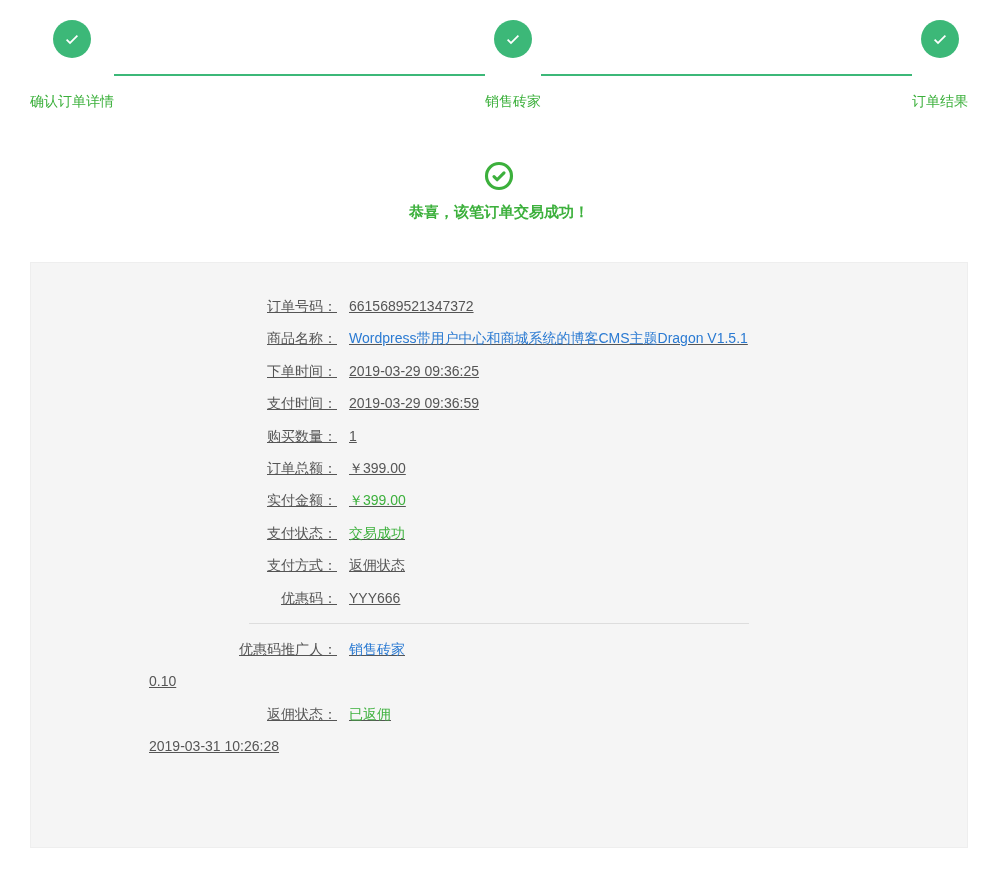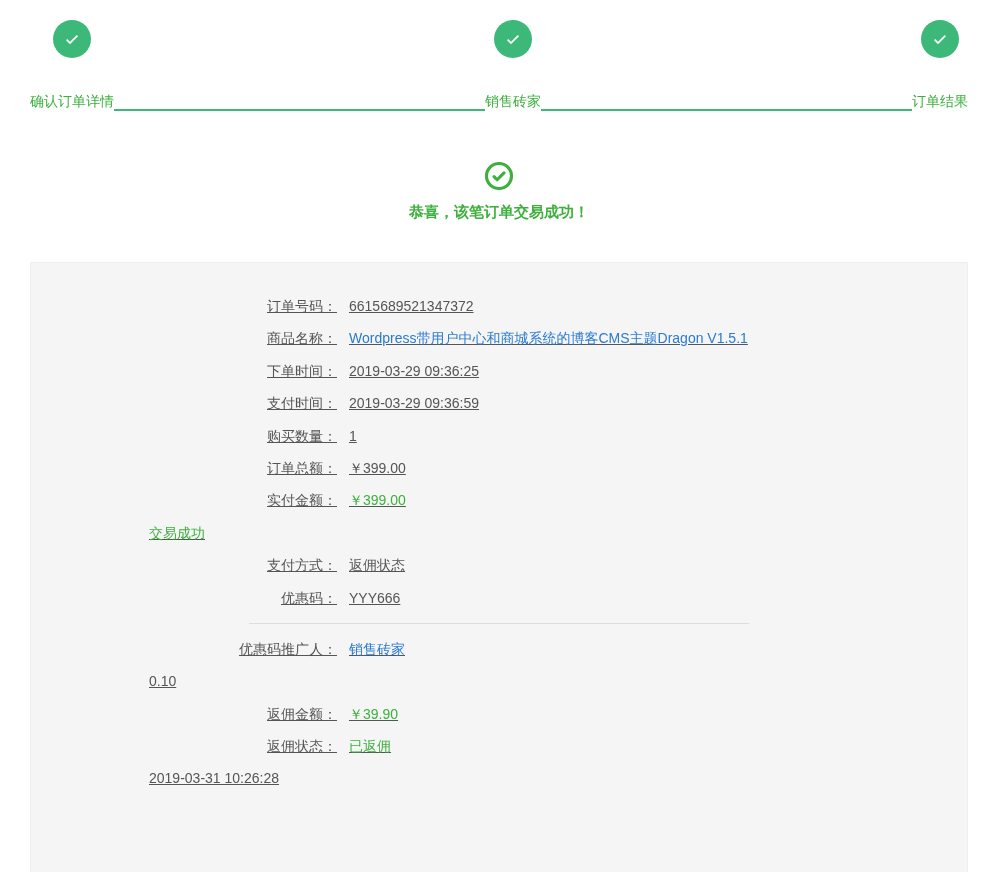--- a/index.html
+++ b/index.html
@@ -9,21 +9,21 @@
   color: #555;
   font-size: 14px;
 }
 .container {
   width: 998px;
   margin: 0 auto;
   padding: 20px 30px;
 }
 .steps {
   display: flex;
-  align-items: flex-end;
+  align-items: center;
   justify-content: space-between;
   margin-bottom: 50px;
   position: relative;
 }
 .step {
   display: flex;
   flex-direction: column;
   align-items: center;
   flex: 0 0 auto;
   z-index: 2;
@@ -179,20 +179,21 @@
       </div>
       <div class="detail-row">
         <div class="detail-label">订单总额：</div>
         <div class="detail-value">￥399.00</div>
       </div>
       <div class="detail-row">
         <div class="detail-label">实付金额：</div>
         <div class="detail-value green">￥399.00</div>
       </div>
       <div class="detail-row">
+        <div class="detail-label">支付状态：</div>
         <div class="detail-value green">交易成功</div>
       </div>
       <div class="detail-row">
         <div class="detail-label">支付方式：</div>
         <div class="detail-value">返佣状态</div>
       </div>
       <div class="detail-row">
         <div class="detail-label">优惠码：</div>
         <div class="detail-value">YYY666</div>
       </div>
@@ -200,24 +201,20 @@
       <div class="divider"></div>
 
       <div class="detail-row">
         <div class="detail-label">优惠码推广人：</div>
         <a class="detail-value link">销售砖家</a>
       </div>
       <div class="detail-row">
         <div class="detail-value">0.10</div>
       </div>
       <div class="detail-row">
-        <div class="detail-label">返佣金额：</div>
-        <div class="detail-value green">￥39.90</div>
-      </div>
-      <div class="detail-row">
         <div class="detail-label">返佣状态：</div>
         <div class="detail-value green">已返佣</div>
       </div>
       <div class="detail-row">
         <div class="detail-value">2019-03-31 10:26:28</div>
       </div>
 
     </div>
   </div>
 

